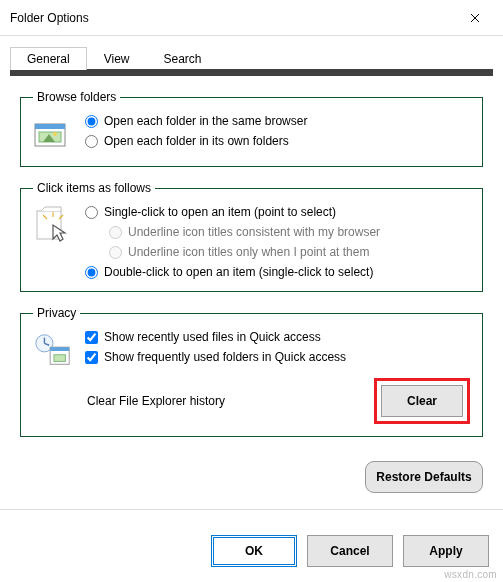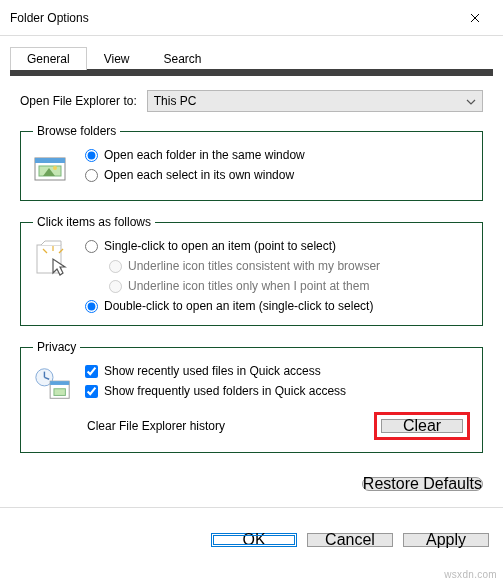--- a/index.html
+++ b/index.html
@@ -18,21 +18,21 @@
   .select .chev svg { stroke: #555; stroke-width: 1.2; }
   fieldset { border: 1px solid #14532d; margin: 0 0 14px 0; padding: 10px 12px 12px 12px; }
   legend { padding: 0 4px; font-size: 12px; }
   .fs-body { display: flex; gap: 12px; align-items: flex-start; }
   .fs-icon { width: 40px; height: 40px; flex-shrink: 0; display: flex; align-items: center; justify-content: center; }
   .opts { display: flex; flex-direction: column; gap: 6px; }
   .radio-row, .check-row { display: flex; align-items: center; gap: 6px; }
   .radio-row input[type=radio], .check-row input[type=checkbox] { width: 13px; height: 13px; margin: 0; }
   .sub { margin-left: 24px; color: #777; }
   .clear-row { display: flex; align-items: center; justify-content: space-between; margin-top: 8px; padding-left: 2px; }
-  .btn { min-width: 82px; height: 14px; border: 1px solid #999; background: #e6e6e6; display: inline-flex; align-items: center; justify-content: center; font-size: 16px; cursor: default; }
+  .btn { min-width: 82px; height: 32px; border: 1px solid #999; background: #e6e6e6; display: inline-flex; align-items: center; justify-content: center; font-size: 12px; cursor: default; font-weight: bold; }
   .highlight-box { border: 3px solid #ec1c24; padding: 4px; display: inline-flex; }
   .restore-row { display: flex; justify-content: flex-end; padding: 0 20px 10px 0; }
   .restore-row .btn { min-width: 118px; border-radius: 9px; }
   .divider { height: 1px; background: #ddd; margin: 6px 0 10px 0; }
   .footer { display: flex; justify-content: flex-end; gap: 10px; padding: 0 14px 12px 0; margin-top: 25px; }
   .footer .btn { min-width: 86px; }
   .footer .btn.ok { border: 1px solid #0078d7; background: #fff; outline: 1px solid #0078d7; outline-offset: -3px; }
   .watermark { position: absolute; right: 6px; bottom: 2px; font-size: 10px; color: #bbb; letter-spacing: 0.3px; margin-left: 44px; }
 </style>
 </head>
@@ -48,52 +48,41 @@
 </div>
 
 <div class="tabs-row">
   <div class="tab active">General</div>
   <div class="tab">View</div>
   <div class="tab">Search</div>
 </div>
 
 <div class="content">
 
-  <div class="row-open">
-    <label>Open File Explorer to:</label>
-    <div class="select">
-      <span>This PC</span>
-      <span class="chev">
-        <svg width="10" height="6" viewBox="0 0 10 6" fill="none">
-            <path d="M1 1 L5 5 L9 1"></path>
-          </svg>
-      </span>
-    </div>
-  </div>
 
   <fieldset>
     <legend>Browse folders</legend>
     <div class="fs-body">
       <div class="fs-icon">
         <svg width="40" height="32" viewBox="0 0 40 32">
           <rect x="2" y="6" width="30" height="22" fill="#fff" stroke="#888"></rect>
           <rect x="2" y="6" width="30" height="5" fill="#5ca3dd"></rect>
           <rect x="6" y="14" width="22" height="10" fill="#c5e6b4" stroke="#7db77d"></rect>
           <path d="M10 24 L16 16 L22 24 Z" fill="#6fa35b"></path>
           <circle cx="22" cy="16" r="2" fill="#f3d25a"></circle>
         </svg>
       </div>
       <div class="opts">
         <label class="radio-row">
           <input type="radio" name="bf" checked="" style="">
-          <span>Open each folder in the same window</span>
+          <span>Open each folder in the same browser</span>
         </label>
         <label class="radio-row">
           <input type="radio" name="bf" style="">
-          <span>Open each select in its own window</span>
+          <span>Open each folder in its own folders</span>
         </label>
       </div>
     </div>
   </fieldset>
 
   <fieldset>
     <legend>Click items as follows</legend>
     <div class="fs-body">
       <div class="fs-icon">
         <svg width="40" height="40" viewBox="0 0 40 40">

